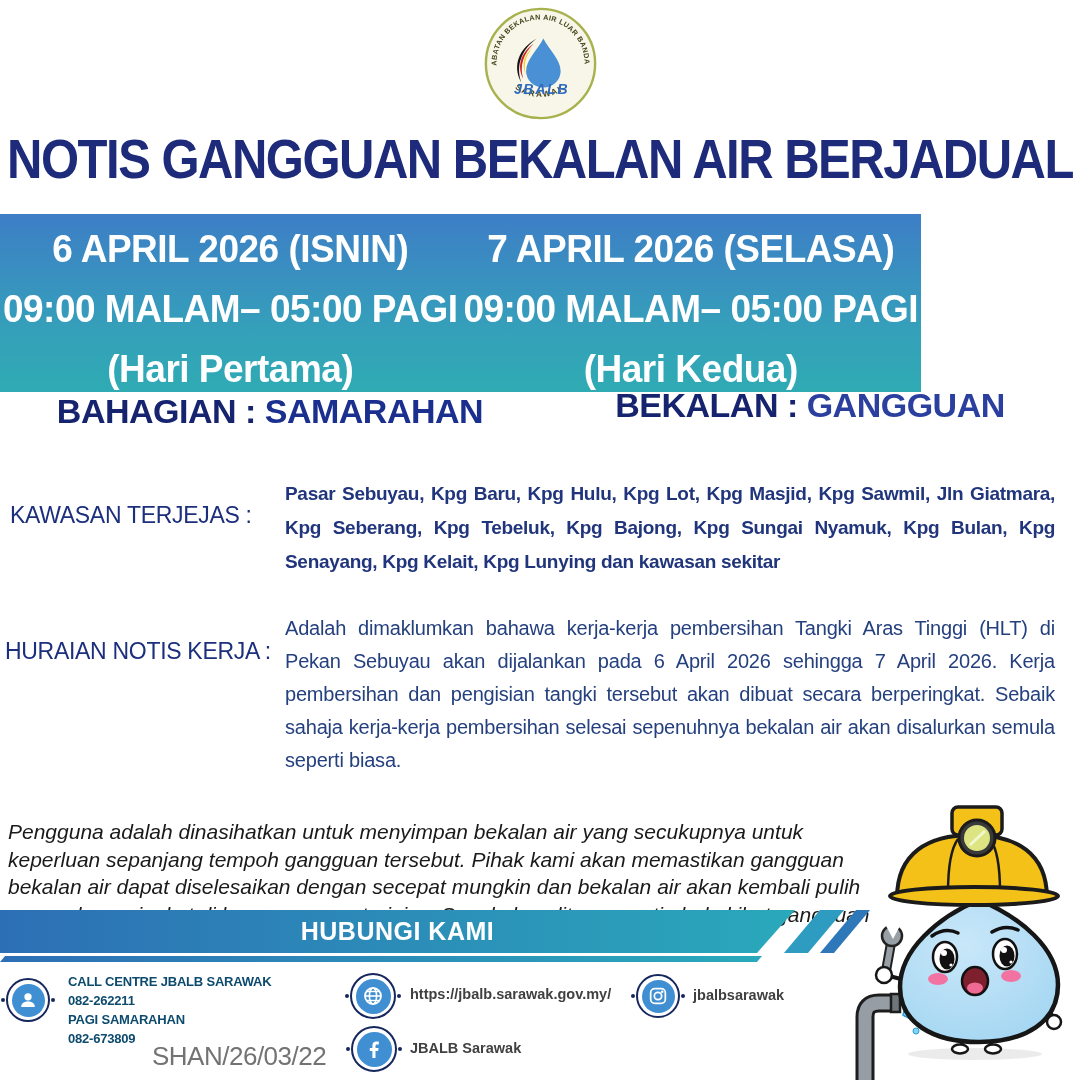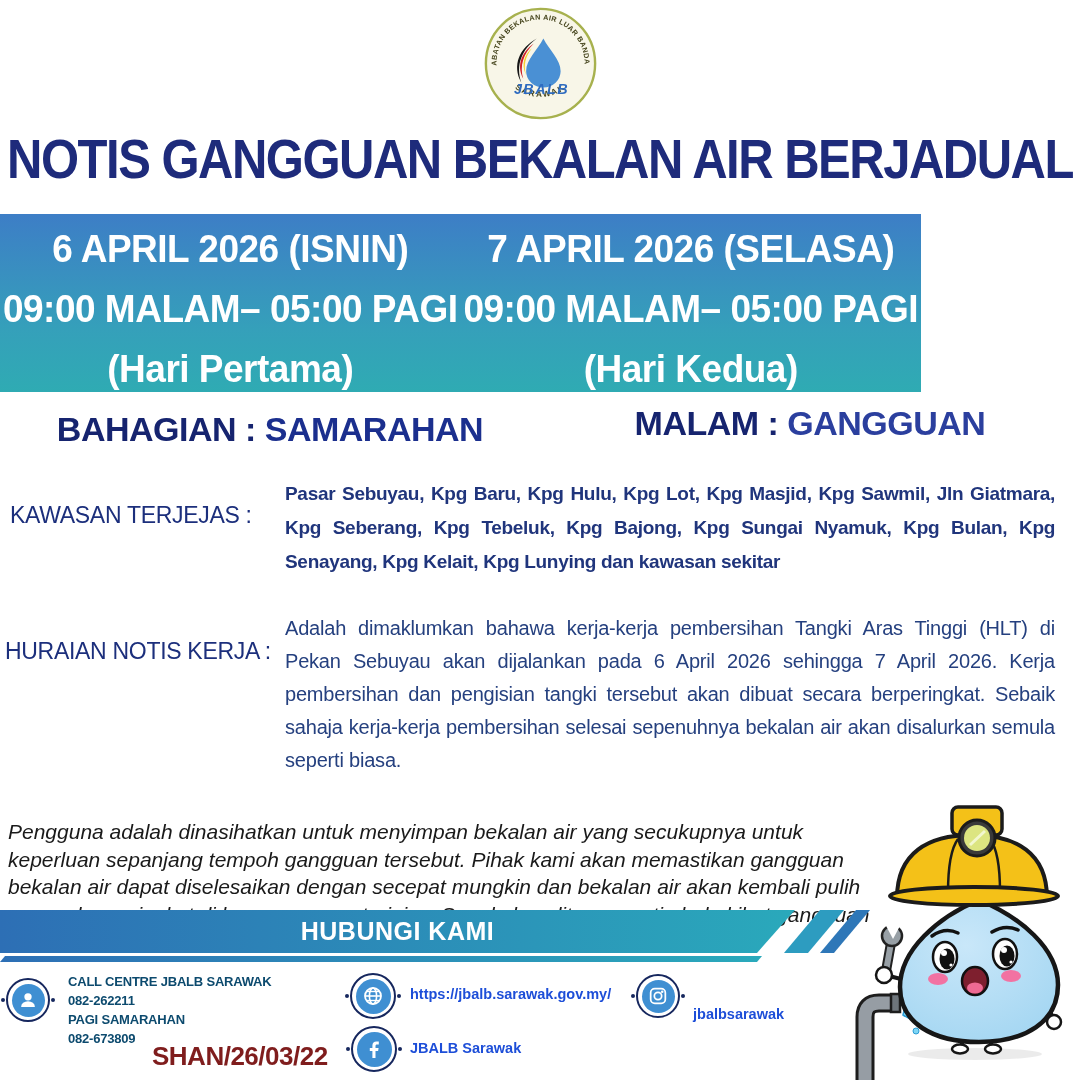--- a/index.html
+++ b/index.html
@@ -23,21 +23,21 @@
     margin-top:24px;
   }
   .band-col{
     flex:1;color:#ffffff;text-align:center;font-weight:bold;font-size:37px;
     line-height:56px;padding-top:5px;letter-spacing:-0.5px;
     transform:scaleY(1.07);transform-origin:top center;white-space:nowrap;
   }
   
   .location-row{position:absolute;top:392px;left:0;width:1080px;display:flex;}
   .location-cell{flex:1;text-align:center;font-weight:bold;font-size:34px;
-    letter-spacing:-0.5px;color:#16246f;white-space:nowrap;margin-top:18px;}
+    letter-spacing:-0.5px;color:#16246f;white-space:nowrap;}
   .location-cell.daerah{position:relative;top:-6px;}
   .loc-value{color:#1b2f8e;}
   .daerah .loc-value{color:#2b3f9e;}
   
   .section-label{
     position:absolute;font-weight:normal;font-size:23px;letter-spacing:-0.3px;
     color:#1c2f7c;white-space:nowrap;
   }
   .kawasan-label{left:10px;top:502px;}
   .huraian-label{left:5px;top:638px;}
@@ -94,28 +94,28 @@
   .badge-facebook{left:351px;top:1026px;width:42px;height:42px;}
   .badge-facebook .icon-core{width:35px;height:35px;}
   .badge-instagram{left:636px;top:974px;width:40px;height:40px;}
   .badge-instagram .icon-core{width:33px;height:33px;}
   
   .call-centre{
     position:absolute;left:68px;top:972px;font-weight:bold;font-size:13px;
     letter-spacing:-0.2px;line-height:19px;color:#0c4a6e;white-space:nowrap;
   }
   .footer-link{
-    position:absolute;font-weight:bold;font-size:14.5px;color:#1d4ed8;white-space:nowrap;
+    position:absolute;font-weight:bold;font-size:14.5px;color:#404040;white-space:nowrap;
   }
   .link-website{left:410px;top:986px;}
   .link-facebook{left:410px;top:1040px;}
-  .link-instagram{left:693px;top:987px;margin-top:19px;}
+  .link-instagram{left:693px;top:987px;}
   .reference-code{
-    position:absolute;left:152px;top:1041px;font-weight:bold;font-size:26px;
-    letter-spacing:-0.5px;color:#7f1d1d;white-space:nowrap;
+    position:absolute;left:152px;top:1041px;font-weight:normal;font-size:26px;
+    letter-spacing:-0.5px;color:#737373;white-space:nowrap;
   }
   
   .mascot{position:absolute;left:848px;top:795px;width:232px;height:285px;}
 </style>
 </head>
 <body>
 
 <div class="poster">
 
   <svg class="logo" viewBox="0 0 120 120">
@@ -153,21 +153,21 @@
       <div>(Hari Kedua)</div>
     </div>
   </div>
 
   <div class="location-row">
     <div class="location-cell">
       <span>BAHAGIAN :</span>
       <span class="loc-value">SAMARAHAN</span>
     </div>
     <div class="location-cell daerah">
-      <span>MALAM :</span>
+      <span>BEKALAN :</span>
       <span class="loc-value">GANGGUAN</span>
     </div>
   </div>
 
   <div class="section-label kawasan-label">KAWASAN TERJEJAS :</div>
   <div class="kawasan-text">Pasar Sebuyau, Kpg Baru, Kpg Hulu, Kpg Lot, Kpg Masjid, Kpg Sawmil, Jln Giatmara, Kpg Seberang, Kpg Tebeluk, Kpg Bajong, Kpg Sungai Nyamuk, Kpg Bulan, Kpg Senayang, Kpg Kelait, Kpg Lunying dan kawasan sekitar</div>
 
   <div class="section-label huraian-label">HURAIAN NOTIS KERJA :</div>
   <div class="huraian-text">Adalah dimaklumkan bahawa kerja-kerja pembersihan Tangki Aras Tinggi (HLT) di Pekan Sebuyau akan dijalankan pada 6 April 2026 sehingga 7 April 2026. Kerja pembersihan dan pengisian tangki tersebut akan dibuat secara berperingkat. Sebaik sahaja kerja-kerja pembersihan selesai sepenuhnya bekalan air akan disalurkan semula seperti biasa.</div>
 

